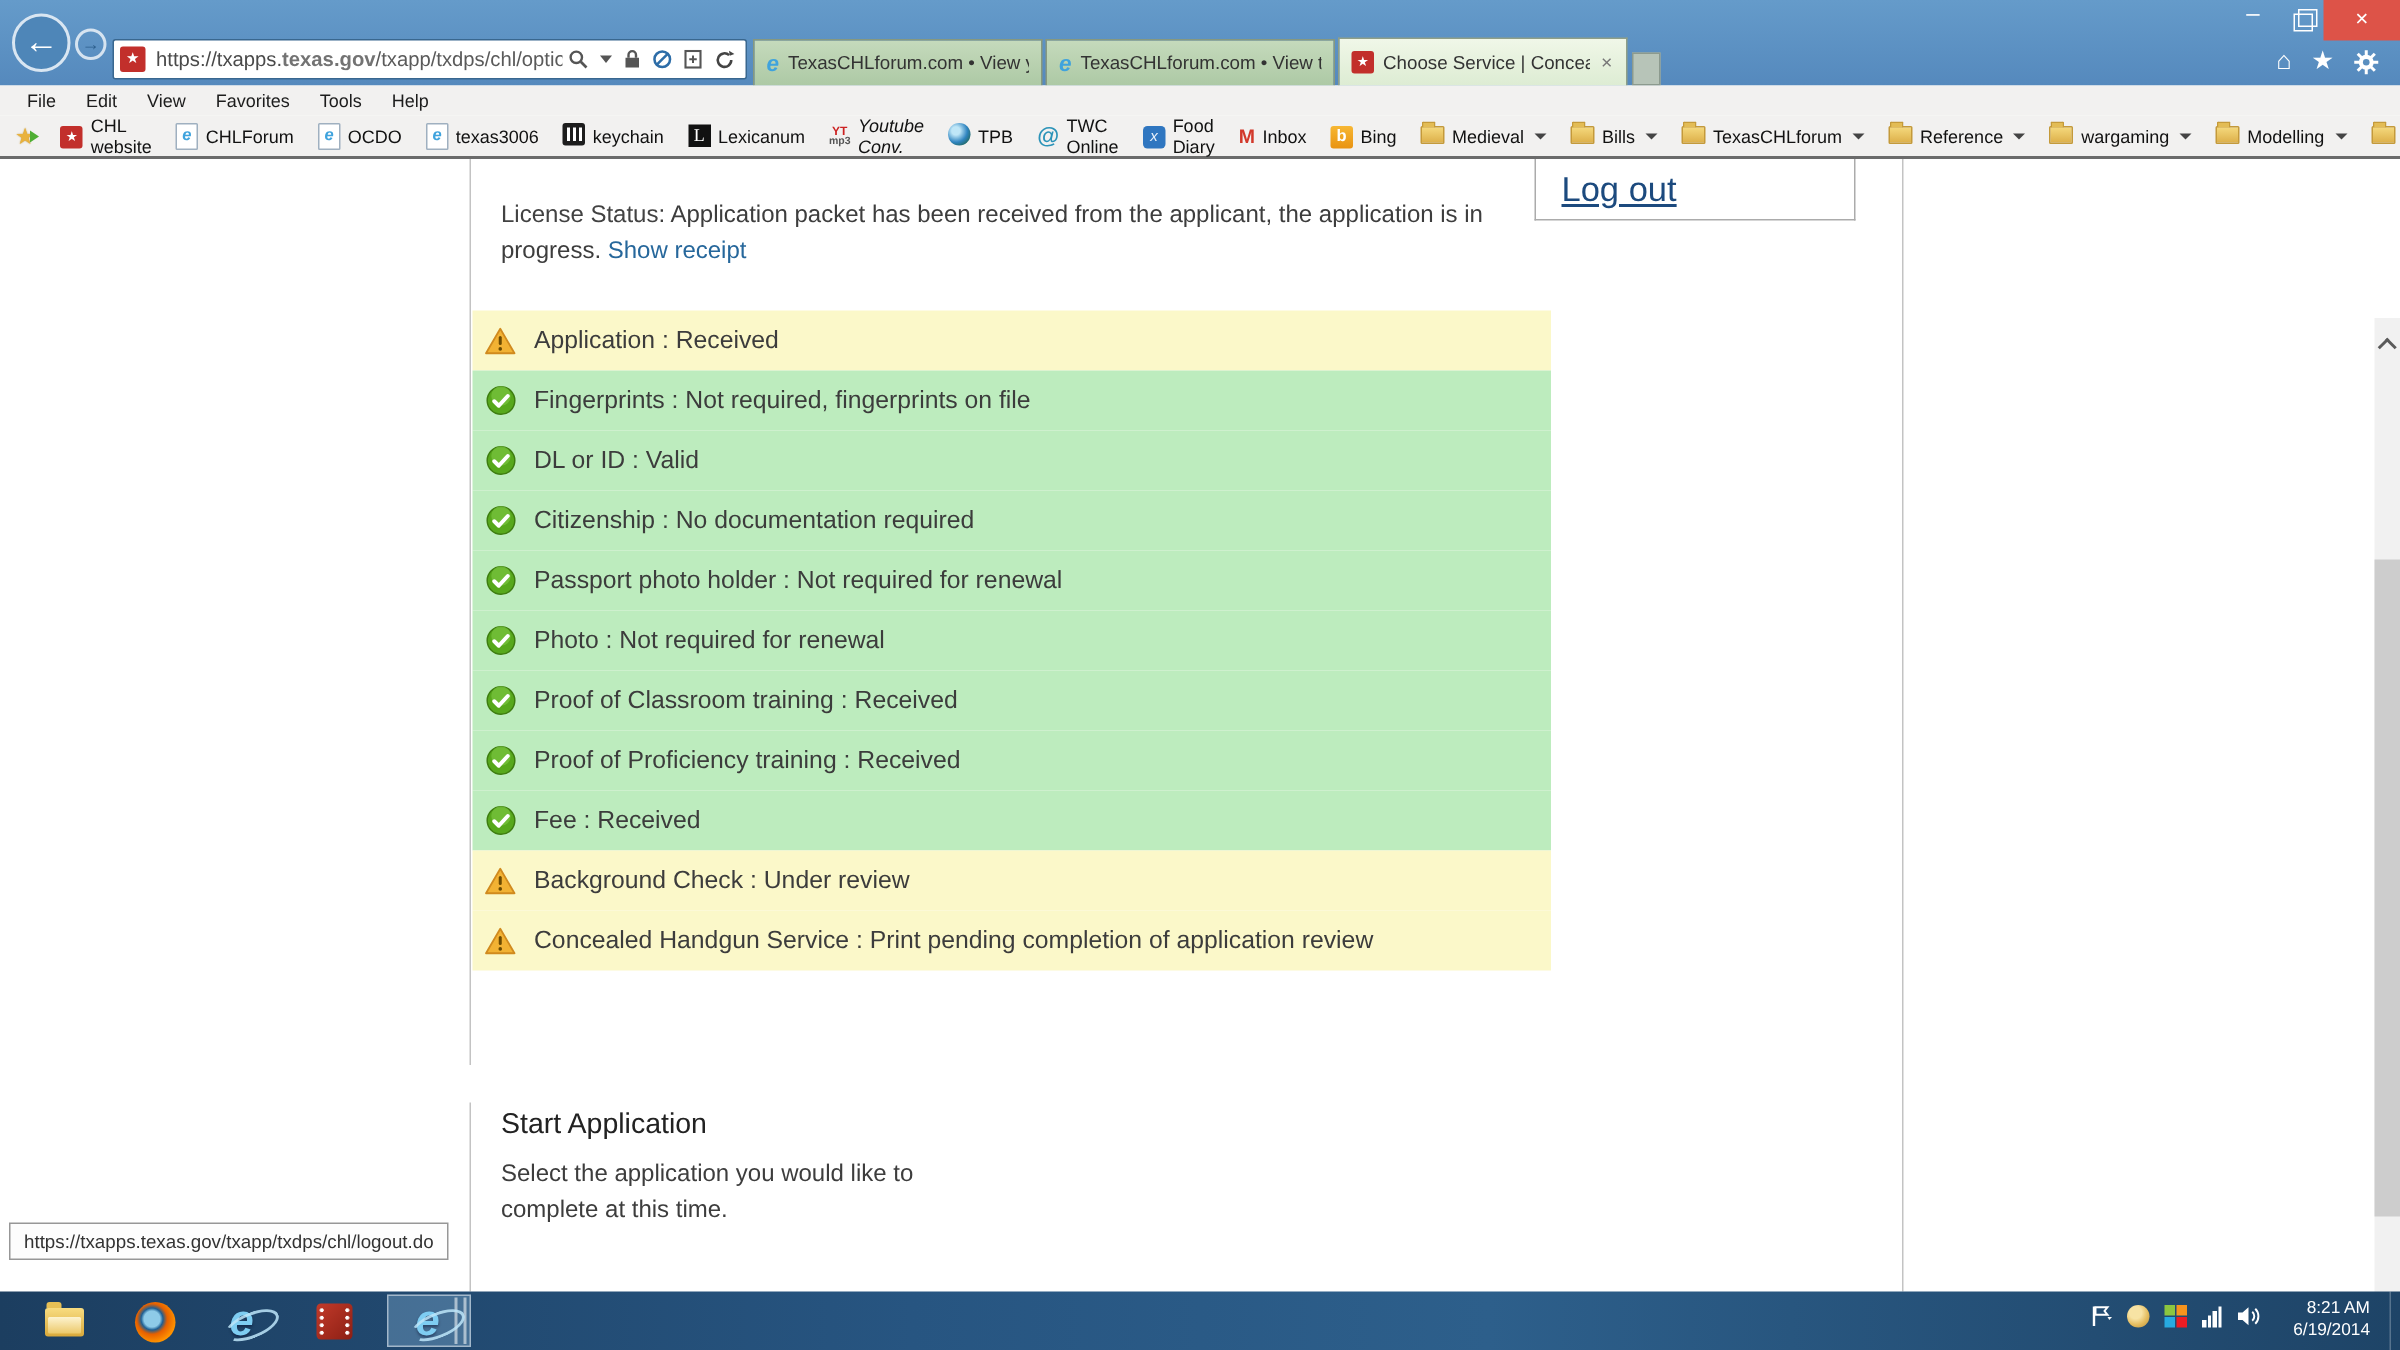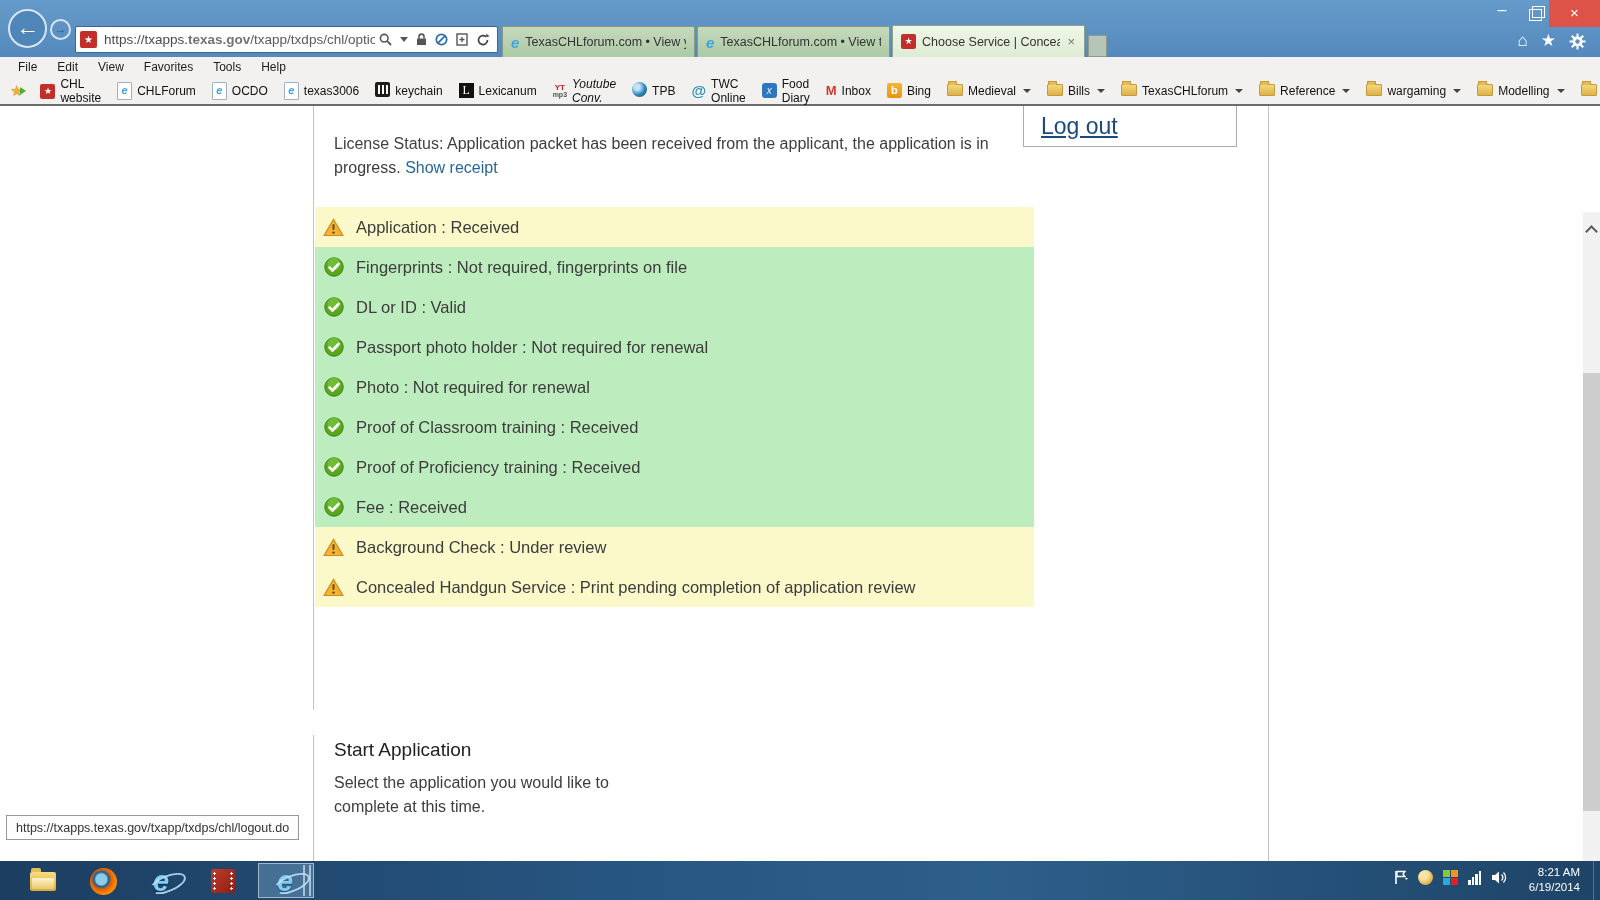--- a/index.html
+++ b/index.html
@@ -386,20 +386,30 @@
         <div class="row-text">DL or ID : Valid</div>
       </div>
       <div class="status-row check">
         <div class="row-icon">
           <svg width="20" height="20" viewBox="0 0 20 20">
             <circle cx="10" cy="10" r="9.2" fill="#57a81c" stroke="#3e7d10" stroke-width="1"></circle>
             <circle cx="10" cy="7" r="6.5" fill="#79c440" opacity="0.7"></circle>
             <path d="M5.5 10.5 l3 3 l6 -6.5" fill="none" stroke="#fff" stroke-width="2.6" stroke-linecap="round" stroke-linejoin="round"></path>
           </svg>
         </div>
+        <div class="row-text">Citizenship : No documentation required</div>
+      </div>
+      <div class="status-row check">
+        <div class="row-icon">
+          <svg width="20" height="20" viewBox="0 0 20 20">
+            <circle cx="10" cy="10" r="9.2" fill="#57a81c" stroke="#3e7d10" stroke-width="1"></circle>
+            <circle cx="10" cy="7" r="6.5" fill="#79c440" opacity="0.7"></circle>
+            <path d="M5.5 10.5 l3 3 l6 -6.5" fill="none" stroke="#fff" stroke-width="2.6" stroke-linecap="round" stroke-linejoin="round"></path>
+          </svg>
+        </div>
         <div class="row-text">Passport photo holder : Not required for renewal</div>
       </div>
       <div class="status-row check">
         <div class="row-icon">
           <svg width="20" height="20" viewBox="0 0 20 20">
             <circle cx="10" cy="10" r="9.2" fill="#57a81c" stroke="#3e7d10" stroke-width="1"></circle>
             <circle cx="10" cy="7" r="6.5" fill="#79c440" opacity="0.7"></circle>
             <path d="M5.5 10.5 l3 3 l6 -6.5" fill="none" stroke="#fff" stroke-width="2.6" stroke-linecap="round" stroke-linejoin="round"></path>
           </svg>
         </div>

